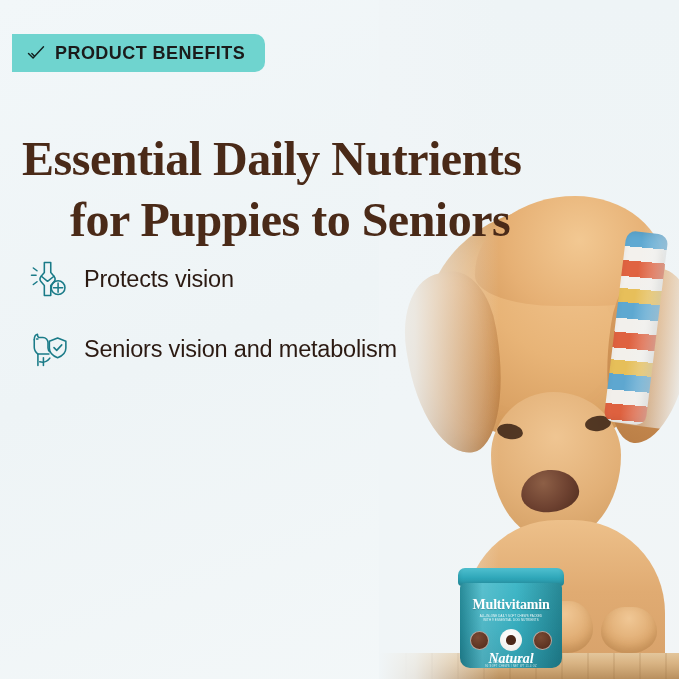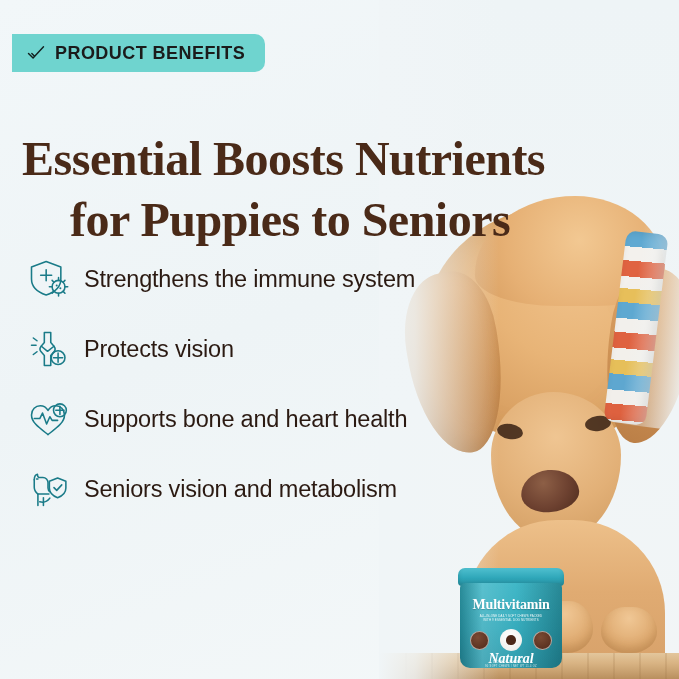--- a/index.html
+++ b/index.html
@@ -348,67 +348,41 @@
     <span>
       <svg class="check-icon" viewBox="0 0 24 24" fill="none" stroke="#12201f" stroke-width="1.7" stroke-linecap="round" stroke-linejoin="round">
         <path d="M3 12.5 L8.5 18 L21 4.5"></path>
         <path d="M7 12.5 L10 15.6"></path>
       </svg>
     </span>
     <span class="badge-label">PRODUCT BENEFITS</span>
   </div>
 
   <h1 class="headline">
-    <span class="l1">Essential Boosts Nutrients</span>
+    <span class="l1">Essential Daily Nutrients</span>
     <span class="l2">for Puppies to Seniors</span>
   </h1>
 
   <div class="benefits">
 
-    <div class="benefit">
-      <span>
-        <svg class="benefit-icon" viewBox="0 0 48 48" fill="none" stroke="#1a7b88" stroke-width="1.7" stroke-linecap="round" stroke-linejoin="round">
-          <path d="M22 5 L38 11 V24 c0 9-7 14.5-16 17.5C13 38.5 6 33 6 24 V11 Z"></path>
-          <path d="M22 14 v12 M16 20 h12"></path>
-          <circle cx="35.5" cy="32.5" r="7"></circle>
-          <path d="M35.5 25.5 v-3 M35.5 39.5 v3 M28.5 32.5 h-3 M42.5 32.5 h3
-                   M30.5 27.5 l-2-2 M40.5 27.5 l2-2 M30.5 37.5 l-2 2 M40.5 37.5 l2 2"></path>
-          <circle cx="33.5" cy="31" r="1.1" fill="#1a7b88" stroke="none"></circle>
-          <circle cx="37.5" cy="34" r="1.1" fill="#1a7b88" stroke="none"></circle>
-        </svg>
-      </span>
-      <span class="benefit-text">Strengthens the immune system</span>
-    </div>
 
 
     <div class="benefit">
       <span>
         <svg class="benefit-icon" viewBox="0 0 48 48" fill="none" stroke="#1a7b88" stroke-width="1.7" stroke-linecap="round" stroke-linejoin="round">
           <path d="M20 6 h7 v11 l3.5 4 c1.5 1.8 1.5 4.3 0 6 L27 31 v11 h-7 V31 l-3.5-4 c-1.5-1.7-1.5-4.2 0-6 L20 17 Z"></path>
           <path d="M16.8 21 L23.5 26.5 M30.5 21 L23.5 26.5"></path>
           <path d="M11 20 h-5 M12 15 l-4-3 M12 27 l-4 3"></path>
           <circle cx="35" cy="33.5" r="7.5"></circle>
           <path d="M35 28.5 v10 M30 33.5 h10"></path>
         </svg>
       </span>
       <span class="benefit-text">Protects vision</span>
     </div>
 
-    <div class="benefit">
-      <span>
-        <svg class="benefit-icon" viewBox="0 0 48 48" fill="none" stroke="#1a7b88" stroke-width="1.7" stroke-linecap="round" stroke-linejoin="round">
-          <path d="M24 41 C15 34 6 28 6 19.5 C6 13.5 10.5 9.5 15.5 9.5 c3.8 0 6.9 2.2 8.5 5.2
-                   c1.6-3 4.7-5.2 8.5-5.2 C37.5 9.5 42 13.5 42 19.5 C42 28 33 34 24 41 Z"></path>
-          <path d="M9 23.5 h6 l3-6 4.5 12 3.5-8 2.5 4 h6"></path>
-          <circle cx="37" cy="14.5" r="7"></circle>
-          <path d="M37 10 v9 M32.5 14.5 h9"></path>
-        </svg>
-      </span>
-      <span class="benefit-text">Supports bone and heart health</span>
-    </div>
 
     <div class="benefit">
       <span>
         <svg class="benefit-icon" viewBox="0 0 48 48" fill="none" stroke="#1a7b88" stroke-width="1.7" stroke-linecap="round" stroke-linejoin="round">
           <path d="M9 14 c0-3.5 1.5-5.5 3.5-6 0 2 .5 3 1.5 3.5 h4.5 c3 0 5.5 2.5 5.5 5.5
                    v6 c0 2 1 3.5 2.5 4.5"></path>
           <path d="M9 14 v8 c0 3 1.5 5.5 4 7.5 V42"></path>
           <path d="M13 29.5 h12"></path>
           <path d="M19 42 v-8.5"></path>
           <path d="M26 34 c-2.5 3.5-7 5-11 4"></path>

